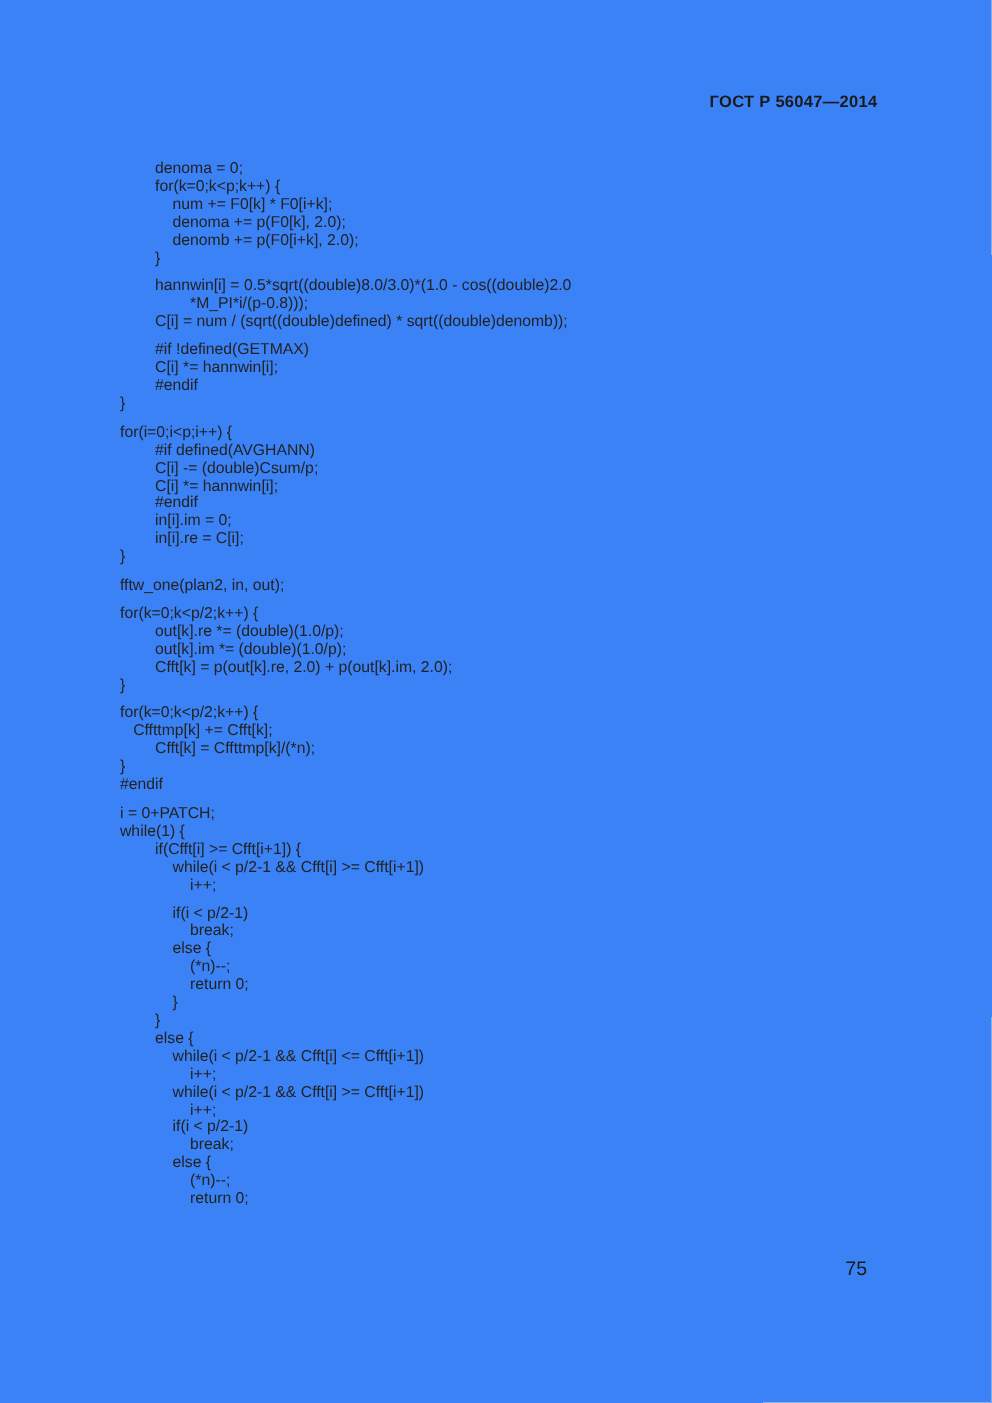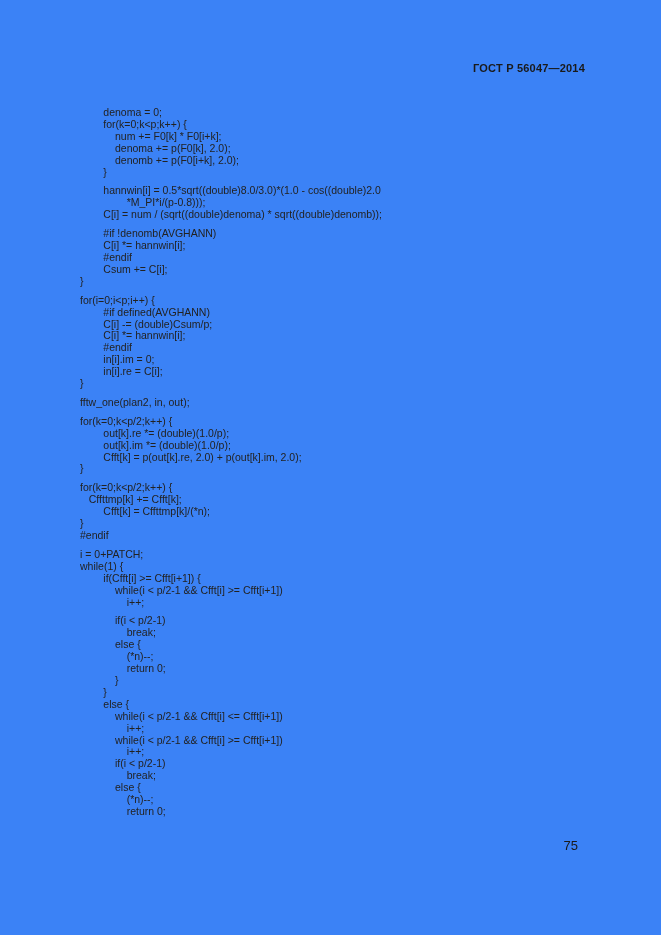--- a/index.html
+++ b/index.html
@@ -60,27 +60,26 @@
         <div class="code-line">        denoma = 0;</div>
         <div class="code-line">        for(k=0;k&lt;p;k++) {</div>
         <div class="code-line">            num += F0[k] * F0[i+k];</div>
         <div class="code-line">            denoma += p(F0[k], 2.0);</div>
         <div class="code-line">            denomb += p(F0[i+k], 2.0);</div>
         <div class="code-line">        }</div>
       </div>
       <div class="code-block">
         <div class="code-line">        hannwin[i] = 0.5*sqrt((double)8.0/3.0)*(1.0 - cos((double)2.0</div>
         <div class="code-line">                *M_PI*i/(p-0.8)));</div>
-        <div class="code-line">        C[i] = num / (sqrt((double)denoma) * sqrt((double)denomb));</div>
+        <div class="code-line">        C[i] = num / (sqrt((double)defined) * sqrt((double)denomb));</div>
       </div>
       <div class="code-block">
-        <div class="code-line">        #if !denomb(AVGHANN)</div>
+        <div class="code-line">        #if !defined(GETMAX)</div>
         <div class="code-line">        C[i] *= hannwin[i];</div>
         <div class="code-line">        #endif</div>
-        <div class="code-line">        Csum += C[i];</div>
         <div class="code-line">}</div>
       </div>
       <div class="code-block">
         <div class="code-line">for(i=0;i&lt;p;i++) {</div>
         <div class="code-line">        #if defined(AVGHANN)</div>
         <div class="code-line">        C[i] -= (double)Csum/p;</div>
         <div class="code-line">        C[i] *= hannwin[i];</div>
         <div class="code-line">        #endif</div>
         <div class="code-line">        in[i].im = 0;</div>
         <div class="code-line">        in[i].re = C[i];</div>

